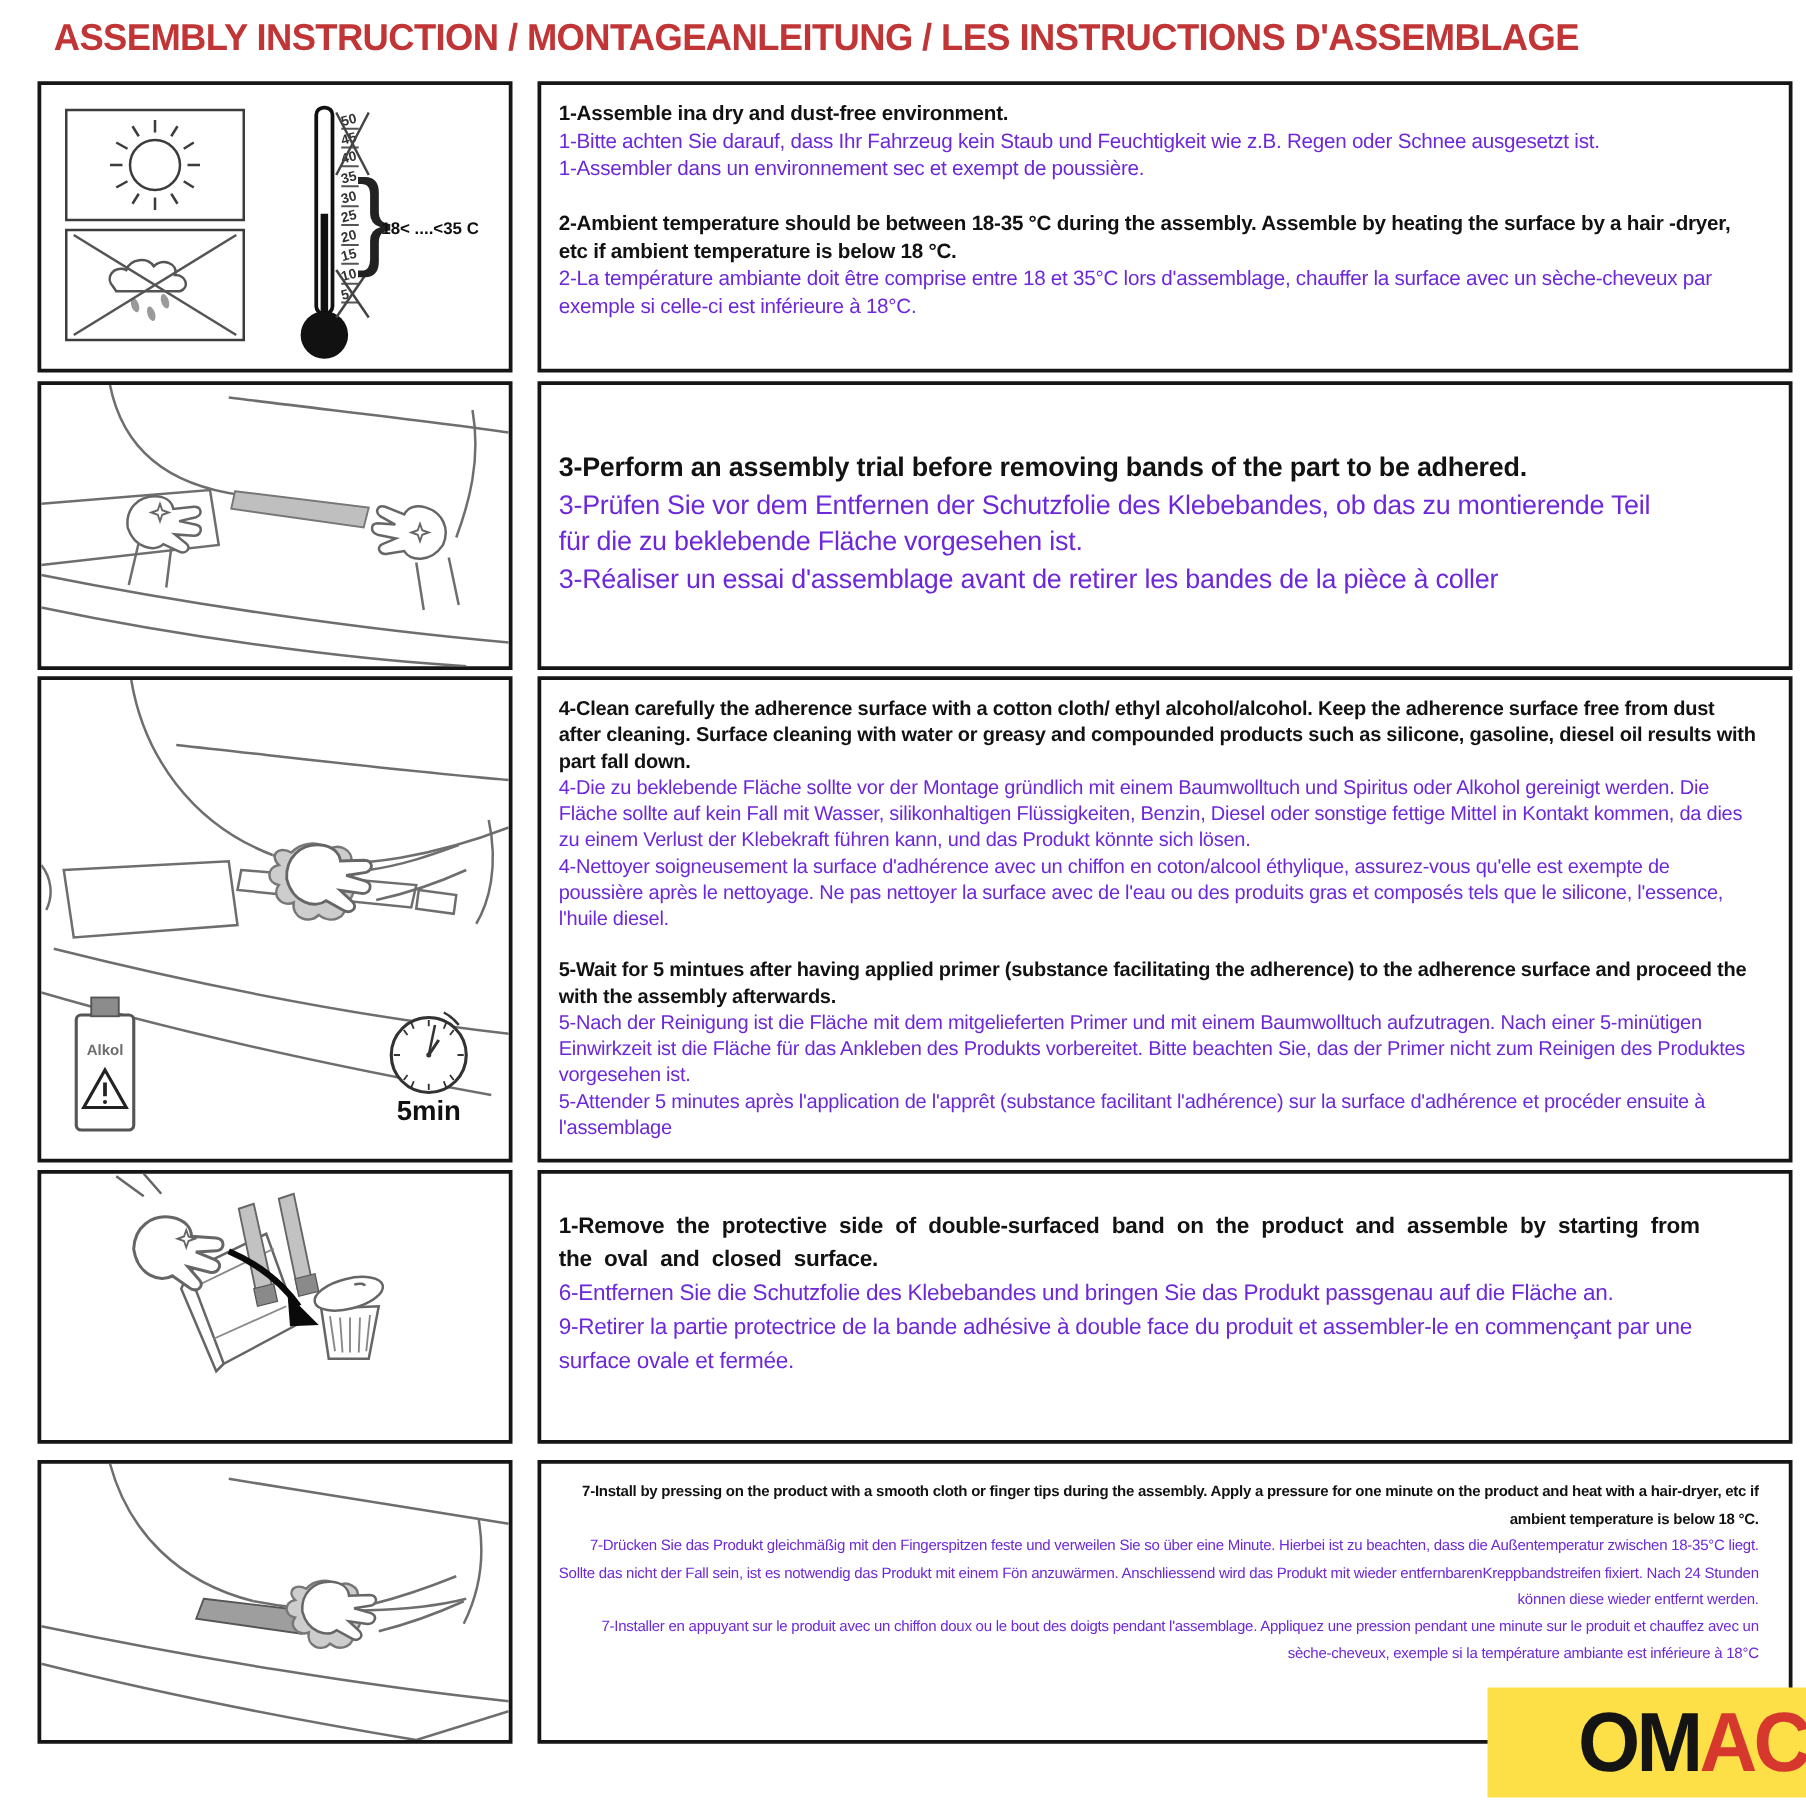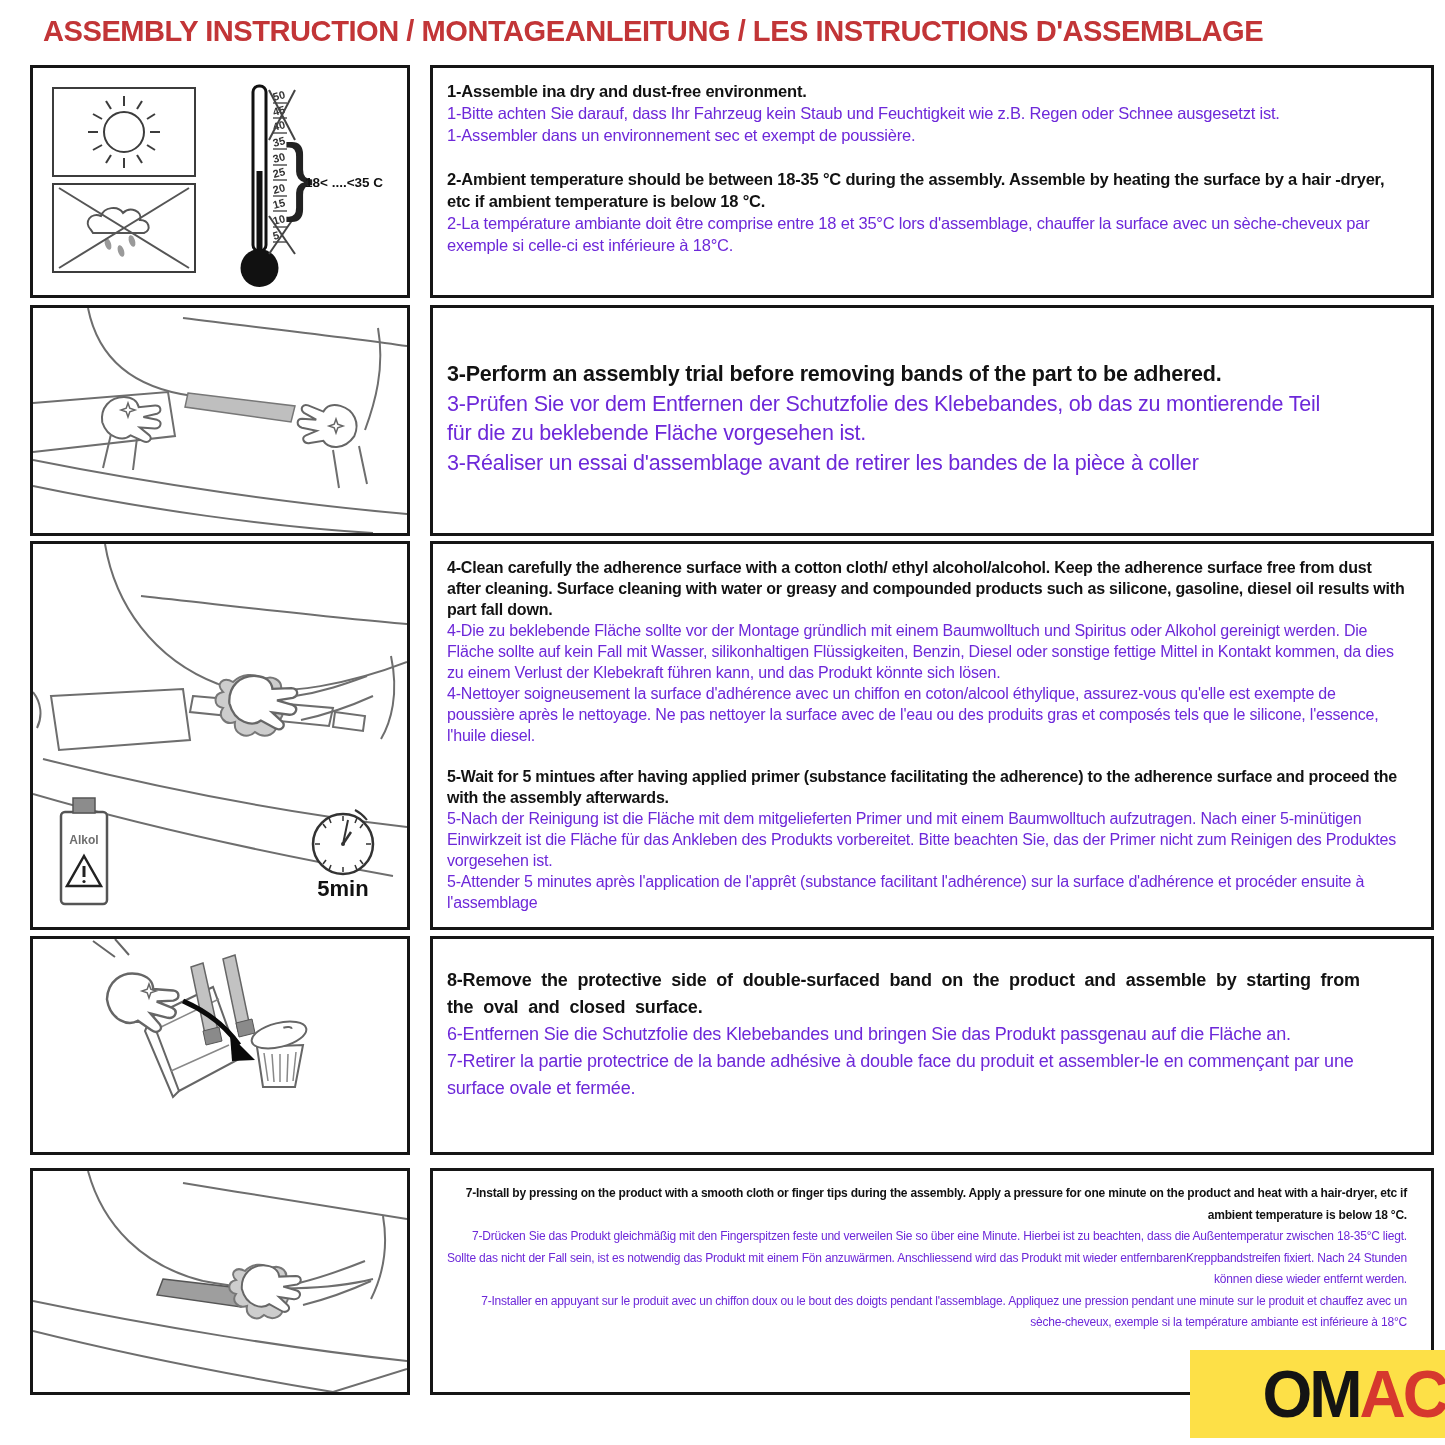--- a/index.html
+++ b/index.html
@@ -249,23 +249,23 @@
           <line x1="35" y1="21" x2="32" y2="50"></line>
         </g>
         <g transform="rotate(-14 18 4)">
           <ellipse cx="18" cy="4" rx="28" ry="12" fill="#fff" stroke="#666" stroke-width="2"></ellipse>
           <path d="M24,-2 a7,3 0 0 1 8,3" fill="none" stroke="#666" stroke-width="2"></path>
         </g>
       </g>
     </svg>
   </div>
   <div class="box txt r4" style="left:430px;top:936px;width:1004px;height:219px;">
-    <p class="en">8-Remove the protective side of double-surfaced band on the product and assemble by starting from the oval and closed surface.</p>
+    <p class="en">1-Remove the protective side of double-surfaced band on the product and assemble by starting from the oval and closed surface.</p>
     <p class="de">6-Entfernen Sie die Schutzfolie des Klebebandes und bringen Sie das Produkt passgenau auf die Fläche an.</p>
-    <p class="fr">7-Retirer la partie protectrice de la bande adhésive à double face du produit et assembler-le en commençant par une surface ovale et fermée.</p>
+    <p class="fr">9-Retirer la partie protectrice de la bande adhésive à double face du produit et assembler-le en commençant par une surface ovale et fermée.</p>
   </div>
 
   <div class="box ill" style="left:30px;top:1168px;width:380px;height:227px;">
     <svg viewBox="0 0 374 221">
       <g fill="none" stroke="#6e6e6e" stroke-width="2">
         <path d="M55,0 C70,55 110,95 170,110"></path>
         <path d="M150,12 C230,25 320,40 374,48"></path>
         <path d="M350,45 C356,80 348,108 338,128"></path>
         <path d="M0,130 C120,155 260,178 374,190"></path>
         <path d="M0,160 C100,185 210,206 300,221"></path>

